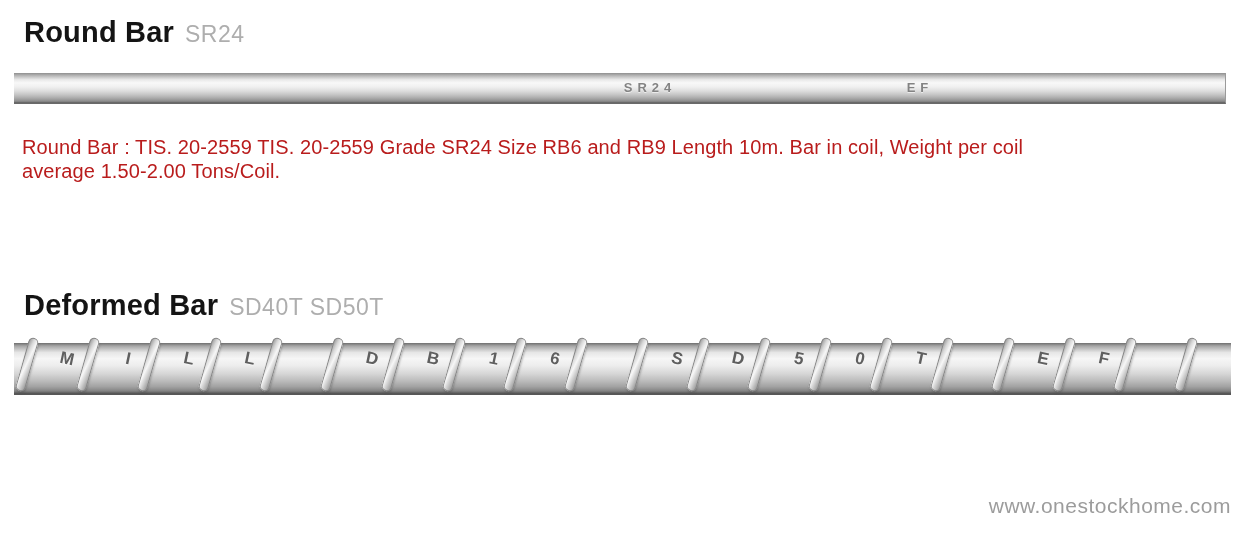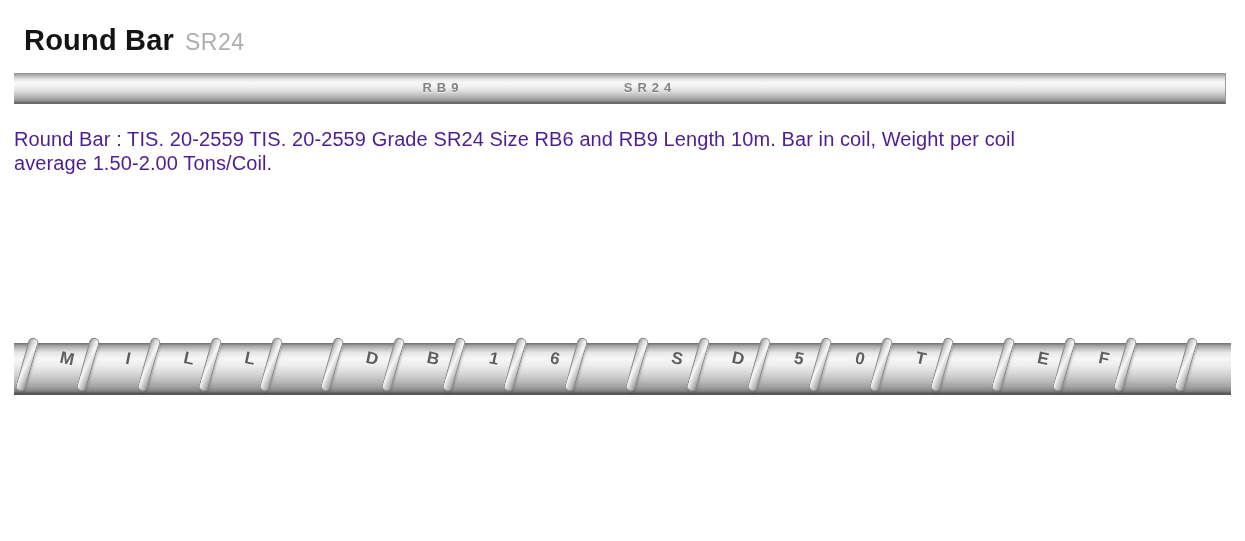--- a/index.html
+++ b/index.html
@@ -30,21 +30,21 @@
     font-weight: 800;
     letter-spacing: 0.2px;
     color: #141414;
   }
   .heading .subtitle {
     font-size: 23px;
     font-weight: 400;
     letter-spacing: 0.5px;
     color: #aeaeae;
   }
-  #heading-round { top: 24px; }
+  #heading-round { top: 16px; }
   #heading-deformed { top: 289px; }
 
   
   .round-bar {
     position: absolute;
     left: 14px;
     top: 73px;
     width: 1211px;
     height: 29px;
     background: linear-gradient(180deg,
@@ -115,24 +115,24 @@
     text-shadow: 0 1px 0 rgba(255,255,255,0.5);
     transform: rotate(12deg);
     z-index: 1;
   }
 
   
   .desc {
     position: absolute;
     left: 14px;
     width: 1220px;
-    margin: 0;
+    margin: 8px;
     font-size: 20px;
     line-height: 23.5px;
-    color: #4c1d95;
+    color: #b91c1c;
     white-space: pre-line;
     letter-spacing: 0.1px;
   }
   #desc-round { top: 128px; }
   #desc-deformed { top: 403px; }
 
   
   .footer {
     position: absolute;
     right: 14px;
@@ -146,27 +146,31 @@
 <body>
 
 <div class="page">
 
   <h1 class="heading" id="heading-round">
     <span class="title">Round Bar</span>
     <span class="subtitle">SR24</span>
   </h1>
 
   <div class="round-bar" id="round-bar-image">
-      <span class="rmark" style="left: 369px;">RB9</span>
       <span class="rmark" style="left: 576px;">SR24</span>
+      <span class="rmark" style="left: 846px;">EF</span>
     </div>
 
   <p class="desc" id="desc-round">Round Bar : TIS. 20-2559 TIS. 20-2559 Grade SR24 Size RB6 and RB9 Length 10m. Bar in coil, Weight per coil
 average 1.50-2.00 Tons/Coil.</p>
 
+  <h1 class="heading" id="heading-deformed">
+    <span class="title">Deformed Bar</span>
+    <span class="subtitle">SD40T SD50T</span>
+  </h1>
 
   <div class="deformed-bar" id="deformed-bar-image">
     <div class="deformed-body"></div>
   <div class="rib" style="left: 8px;"></div>
       <div class="rib" style="left: 69px;"></div>
       <div class="rib" style="left: 130px;"></div>
       <div class="rib" style="left: 191px;"></div>
       <div class="rib" style="left: 252px;"></div>
       <div class="rib" style="left: 313px;"></div>
       <div class="rib" style="left: 374px;"></div>
@@ -194,14 +198,15 @@
       <span class="dmark" style="left: 648px;">S</span>
       <span class="dmark" style="left: 709px;">D</span>
       <span class="dmark" style="left: 770px;">5</span>
       <span class="dmark" style="left: 831px;">0</span>
       <span class="dmark" style="left: 892px;">T</span>
       <span class="dmark" style="left: 1014px;">E</span>
       <span class="dmark" style="left: 1075px;">F</span>
     </div>
 
 
+  <div class="footer">www.onestockhome.com</div>
 
 </div>
 
 </body></html>

